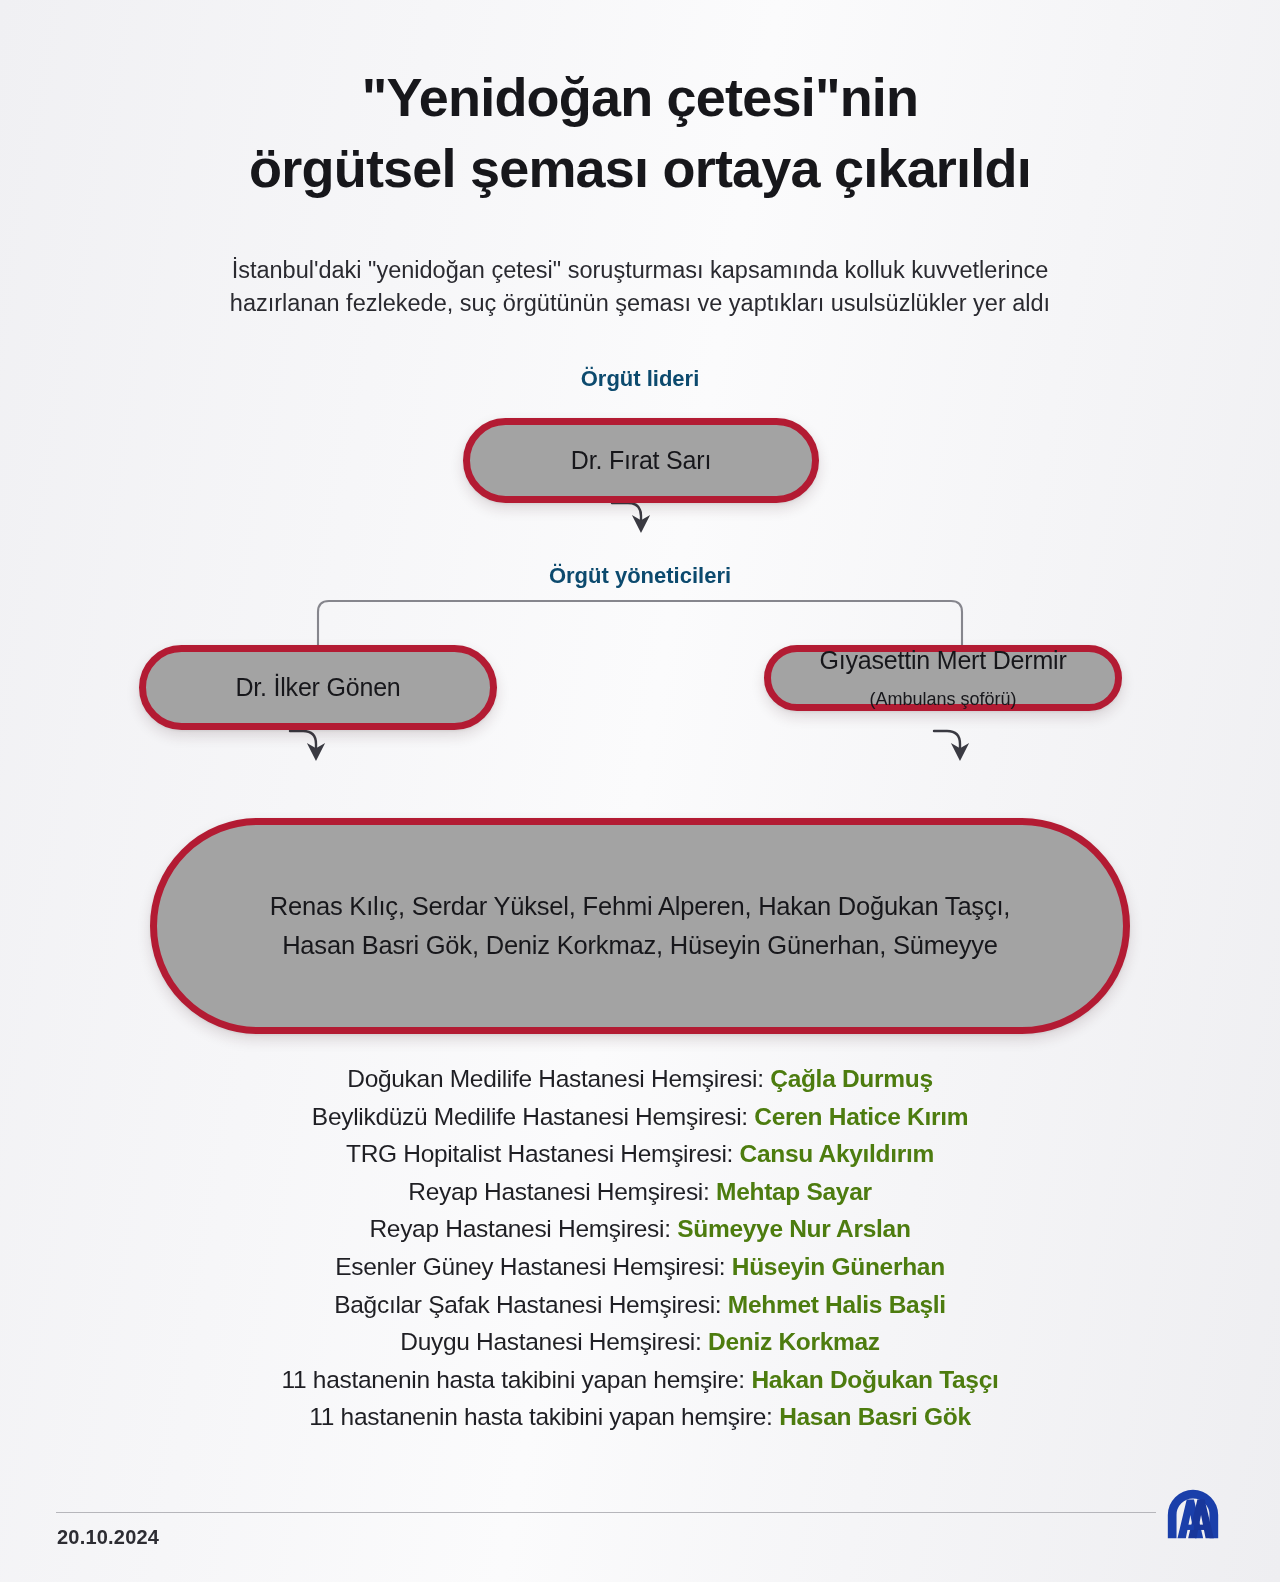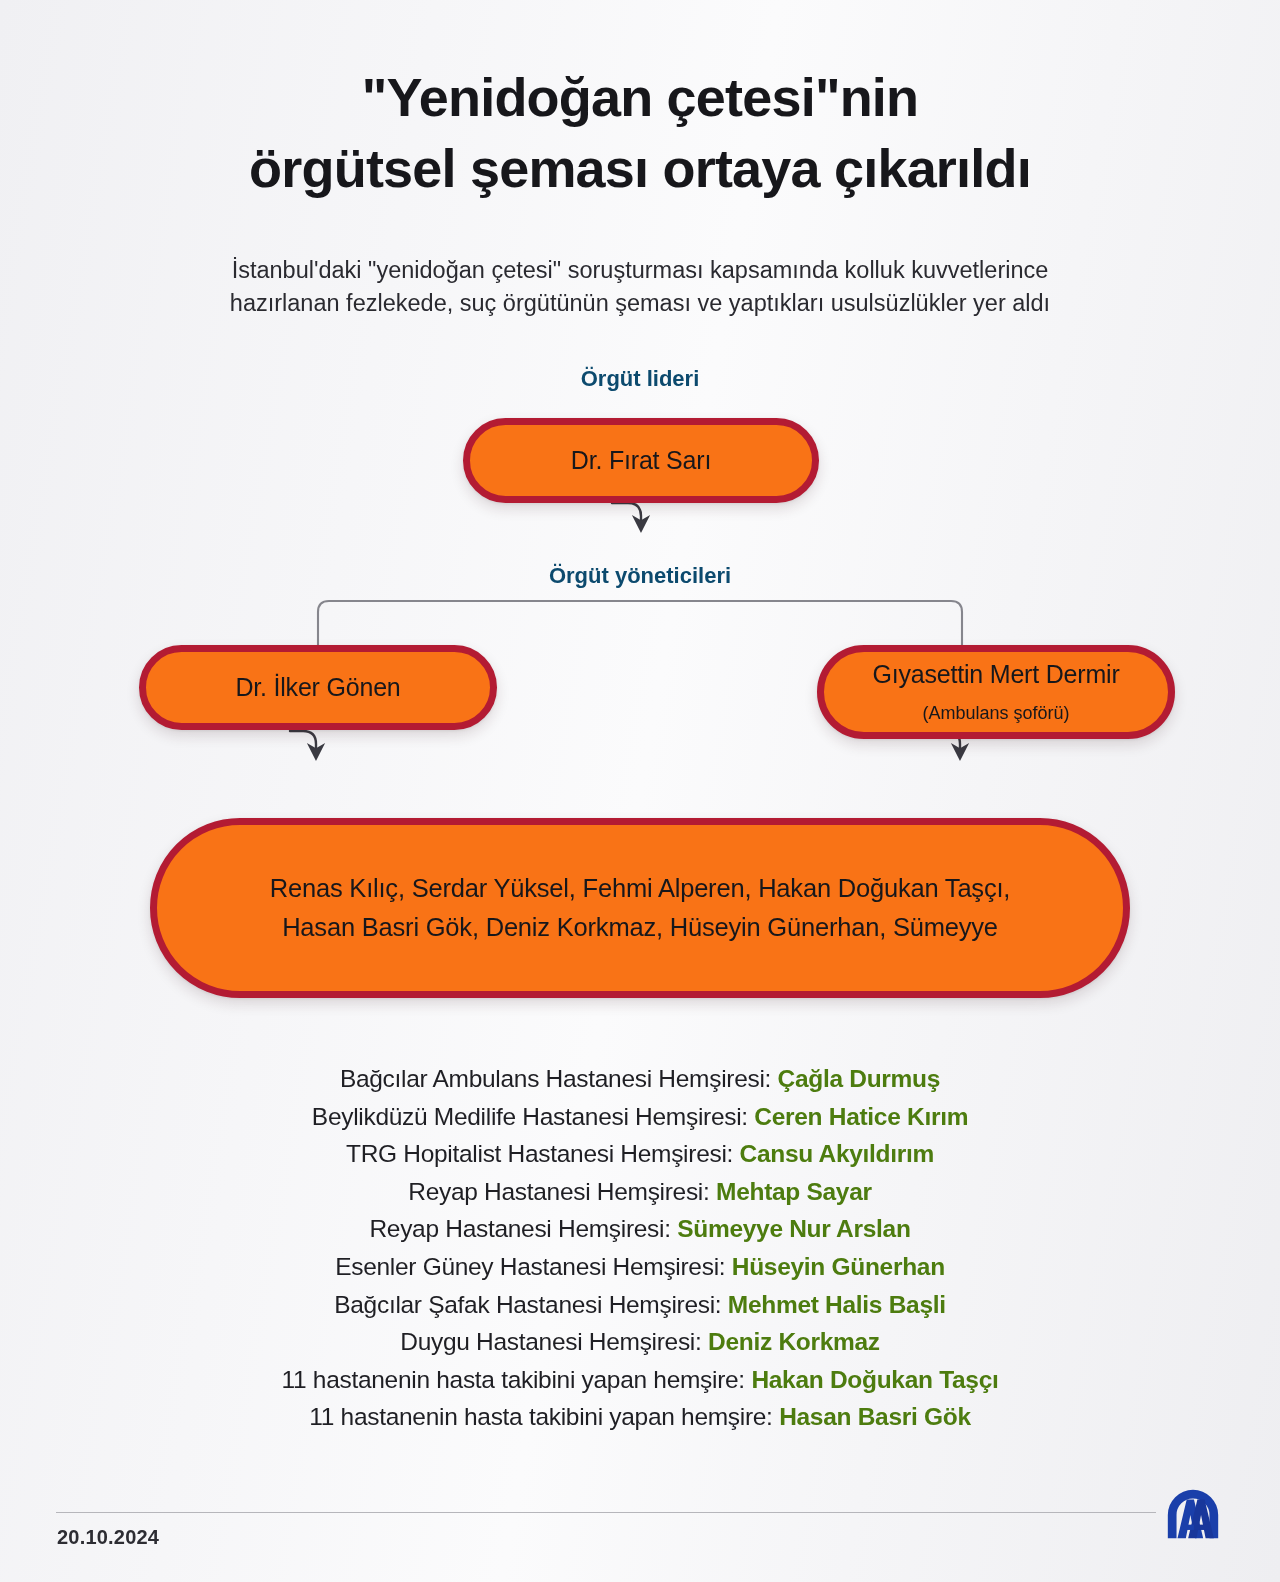--- a/index.html
+++ b/index.html
@@ -64,21 +64,21 @@
     font-weight: 700;
     color: #0c4a6e;
   }
   .label-leader      { top: 366px; }
   .label-managers    { top: 563px; }
   .label-members     { top: 772px; }
 
   
   .pill {
     position: absolute;
-    background: #f97316;
+    background: #a3a3a3;
     border: 7px solid #b31b33;
     border-radius: 999px;
     box-sizing: border-box;
     display: flex;
     flex-direction: column;
     align-items: center;
     justify-content: center;
     box-shadow: 0 6px 14px rgba(60,20,30,0.14), 0 1px 3px rgba(0,0,0,0.08);
     z-index: 3;
   }
@@ -104,30 +104,30 @@
     height: 85px;
   }
   .pill-manager-left {
     left: 139px;
     top: 645px;
     width: 358px;
     height: 85px;
     text-align: right;
   }
   .pill-manager-right {
-    left: 817px;
+    left: 764px;
     top: 645px;
     width: 358px;
-    height: 94px;
+    height: 66px;
   }
   .pill-members {
     left: 150px;
     top: 818px;
     width: 980px;
-    height: 180px;
+    height: 216px;
     padding: 0 64px;
   }
   .pill-members .members-text {
     font-size: 25.5px;
     line-height: 1.53;
     font-weight: 400;
     text-align: center;
     color: #17171b;
     letter-spacing: -0.2px;
   }
@@ -242,21 +242,21 @@
 
   <div class="pill pill-members">
     <div class="members-text">
       <span class="line">Renas Kılıç, Serdar Yüksel, Fehmi Alperen, Hakan Doğukan Taşçı,</span>
       <span class="line">Hasan Basri Gök, Deniz Korkmaz, Hüseyin Günerhan, Sümeyye</span>
     </div>
   </div>
 
   <div class="nurse-list">
     <div class="nurse-row">
-      <span>Bağcılar Ambulans Hastanesi Hemşiresi: </span><span class="nm">Çağla Durmuş</span>
+      <span>Doğukan Medilife Hastanesi Hemşiresi: </span><span class="nm">Çağla Durmuş</span>
     </div>
     <div class="nurse-row">
       <span>Beylikdüzü Medilife Hastanesi Hemşiresi: </span><span class="nm">Ceren Hatice Kırım</span>
     </div>
     <div class="nurse-row">
       <span>TRG Hopitalist Hastanesi Hemşiresi: </span><span class="nm">Cansu Akyıldırım</span>
     </div>
     <div class="nurse-row">
       <span>Reyap Hastanesi Hemşiresi: </span><span class="nm">Mehtap Sayar</span>
     </div>

